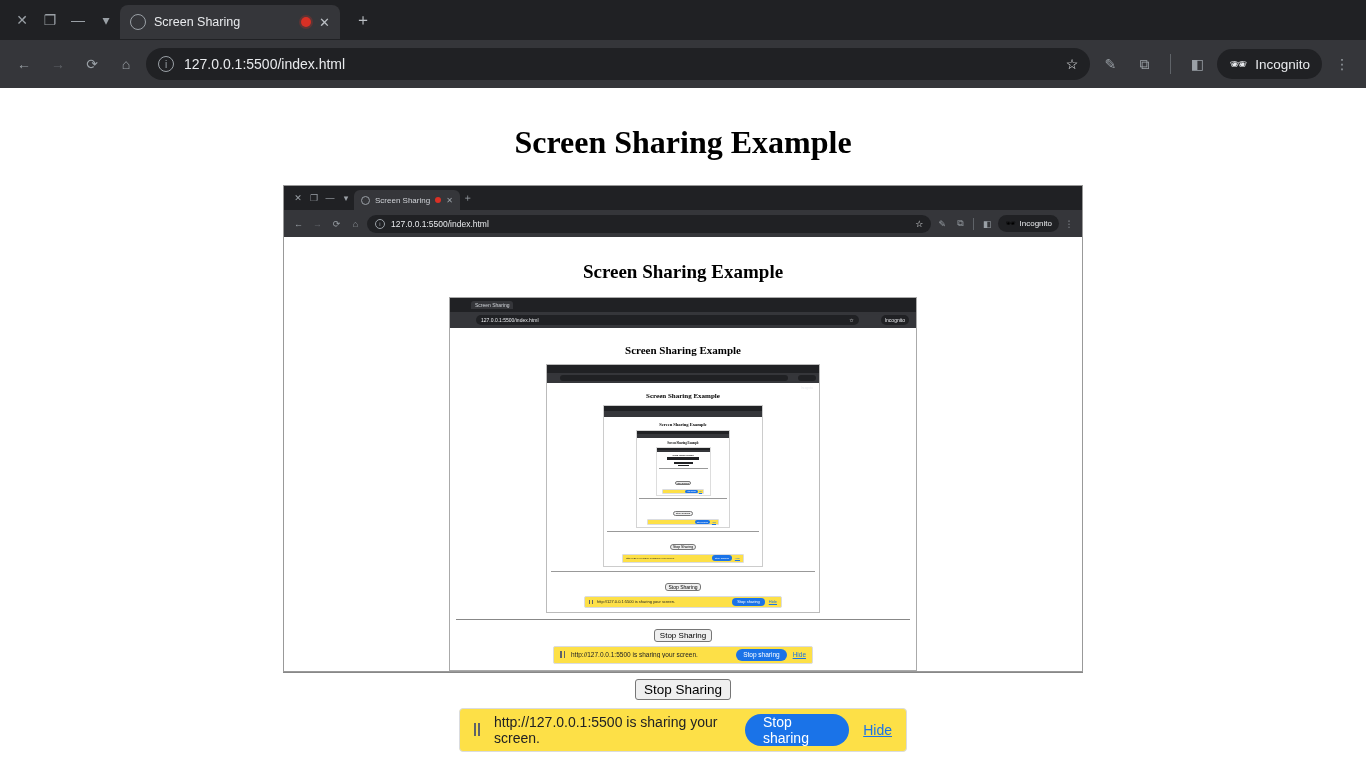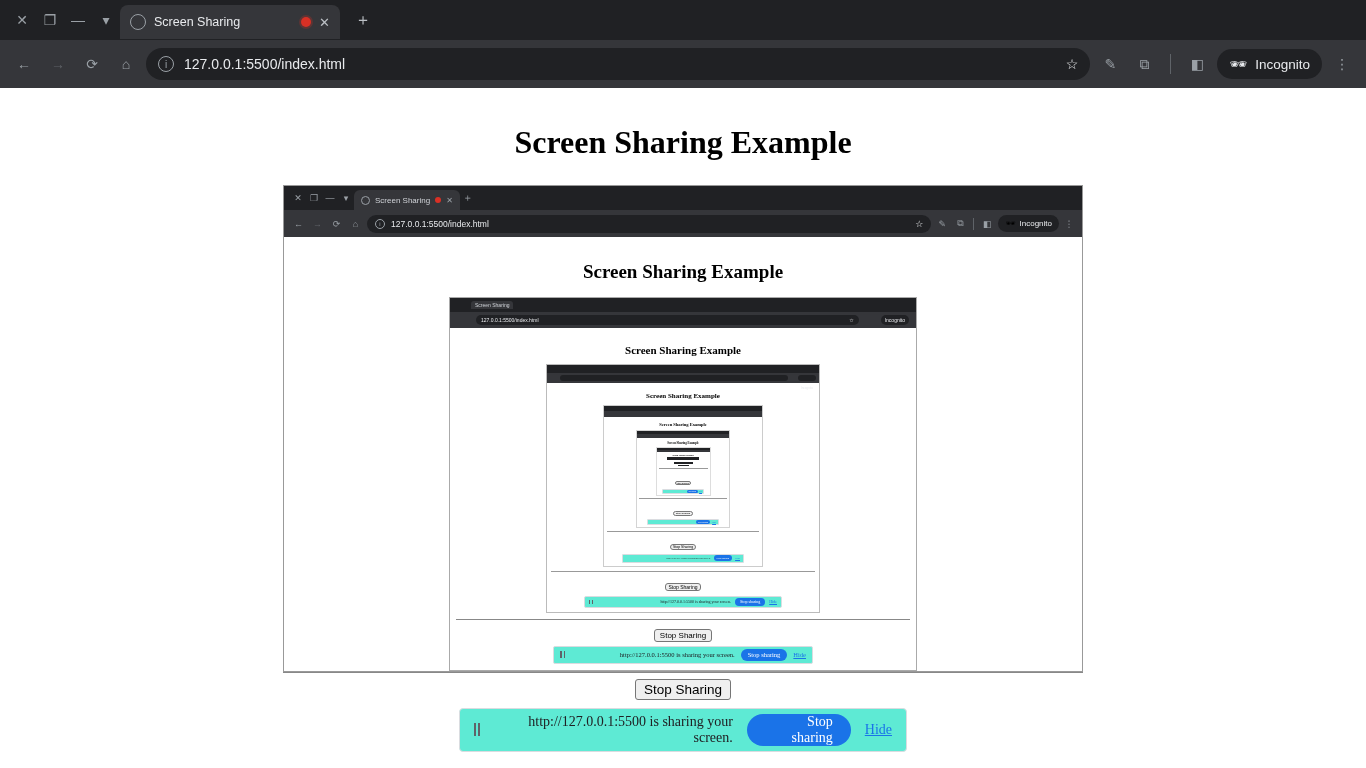--- a/index.html
+++ b/index.html
@@ -41,23 +41,23 @@
   .nest .tabrow, .nest .toolrow { display:flex; align-items:center; }
   .nlabel { color:#cfd2d7; white-space:nowrap; overflow:hidden; text-overflow:ellipsis; }
   .nurlbox { flex:1; background:#202124; border-radius:999px; display:flex; align-items:center; }
   .nicon { color:#9aa0a6; display:inline-flex; align-items:center; justify-content:center; }
 
   .btn-native {
     display:inline-block; background:#efefef; border:1px solid #767676;
     border-radius:3px; font-family:Arial,sans-serif; cursor:pointer;
   }
   .share-bar {
-    border:1px solid #dadce0; border-radius:4px; background:#5eead4;
+    border:1px solid #dadce0; border-radius:4px; background:#fde047;
     display:flex; align-items:center; gap:14px;
-    font-family:Liberation Serif, serif; color:#202124;text-align:right;
+    font-family:Liberation Sans, sans-serif; color:#202124;
   }
   .share-bar .pill-btn {
     background:#1a73e8; color:#fff; border-radius:999px;
     display:flex; align-items:center; justify-content:center;
     font-weight:500; cursor:pointer;
   }
   .share-bar .hide { color:#1a73e8; text-decoration:underline; cursor:pointer; }
   .pause-bars { display:inline-flex; gap:2px; }
   .pause-bars span { display:inline-block; background:#5f6368; }
 

